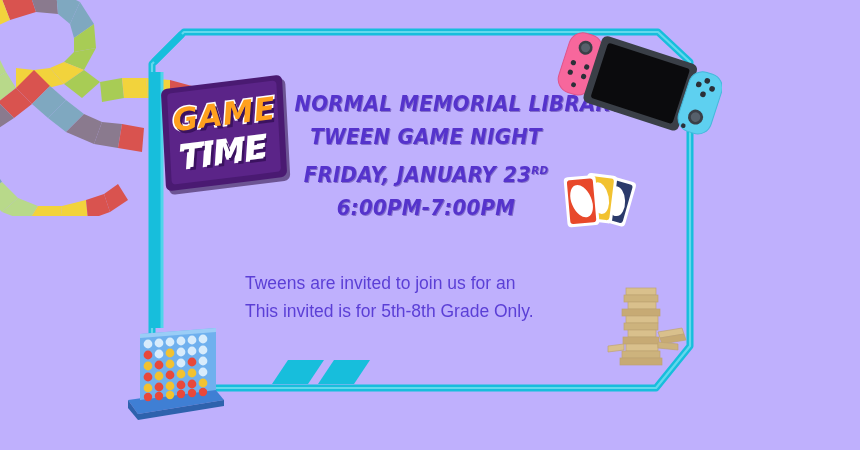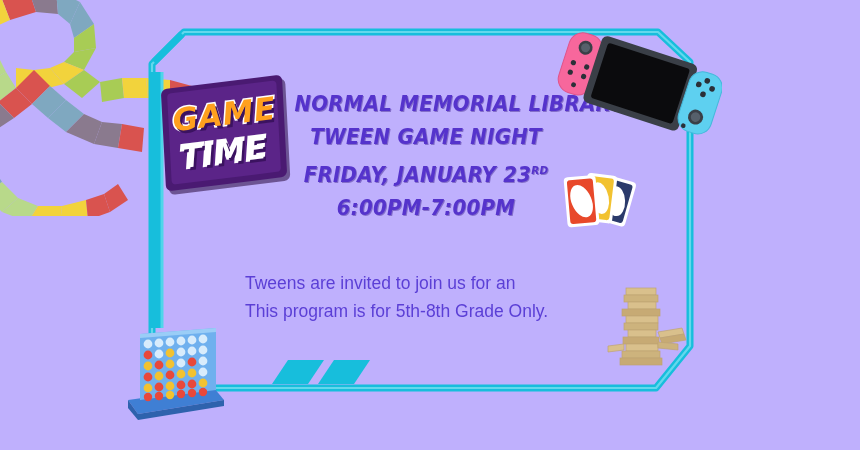--- a/index.html
+++ b/index.html
@@ -187,21 +187,21 @@
 
   <div class="headings">
     <div class="headline">NORMAL MEMORIAL LIBRARY</div>
     <div class="headline">TWEEN GAME NIGHT</div>
     <div class="headline"><span>FRIDAY, JANUARY 23</span><sup>RD</sup></div>
     <div class="headline">6:00PM-7:00PM</div>
   </div>
 
   <div class="bodytext">
     <div>Tweens are invited to join us for an</div>
-    <div>This program is for 5th-8th Grade Only.</div>
+    <div>This invited is for 5th-8th Grade Only.</div>
   </div>
 
   <div class="switch">
     <svg viewBox="0 0 166 124" xmlns="http://www.w3.org/2000/svg">
       <g transform="rotate(18 83 62)">
 
         <rect x="4" y="30" width="34" height="62" rx="14" fill="#f7679c"></rect>
         <rect x="4" y="30" width="34" height="62" rx="14" fill="none" stroke="#e0548a" stroke-width="1"></rect>
         <circle cx="21" cy="44" r="7" fill="#3a3f47"></circle>
         <circle cx="21" cy="44" r="4.5" fill="#56606b"></circle>

